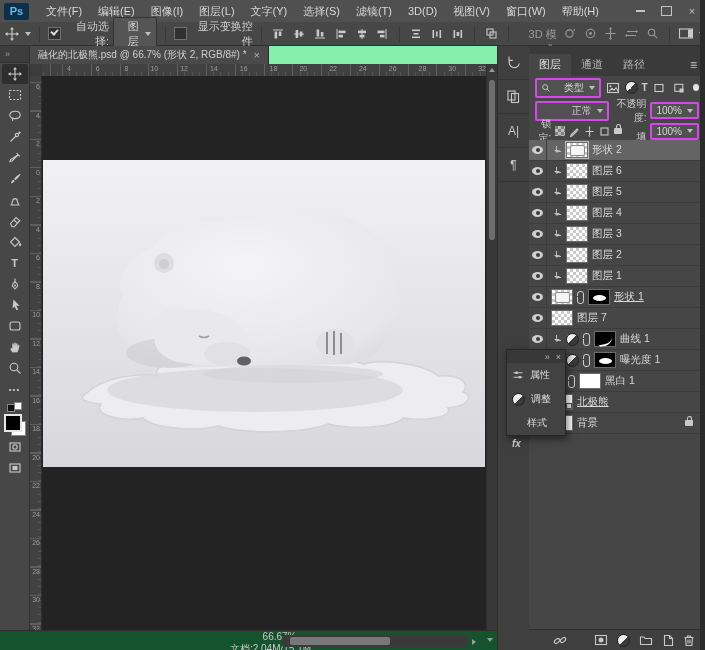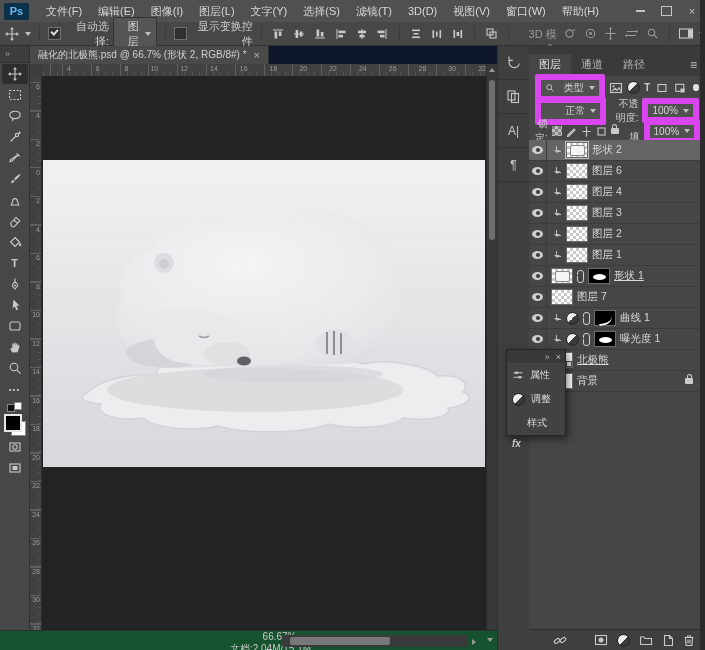--- a/index.html
+++ b/index.html
@@ -47,21 +47,21 @@
   .tool-letter{font-size:11px;font-weight:bold;color:#c9c9c9;line-height:1;}
   .dots{font-size:8px;color:#c9c9c9;letter-spacing:1px;}
   .swap{width:16px;height:10px;position:relative;margin-top:3px;}
   .swap .s1{position:absolute;left:0;top:2px;width:6px;height:6px;background:#111;border:1px solid #888;}
   .swap .s2{position:absolute;left:7px;top:0;width:6px;height:6px;background:#fff;border:1px solid #888;}
   .swatches{width:22px;height:22px;position:relative;margin-top:2px;}
   .fgsw{position:absolute;left:0;top:0;width:14px;height:14px;background:#000;border:2px solid #e6e6e6;z-index:2;}
   .bgsw{position:absolute;right:0;bottom:0;width:13px;height:13px;background:#fff;border:1px solid #888;}
 
   
-  .tabstrip{left:30px;top:46px;width:467px;height:18px;background:#0f172a;display:flex;}
+  .tabstrip{left:30px;top:46px;width:467px;height:18px;background:#86efac;display:flex;}
   .doctab{height:18px;background:#4a4a4a;border-right:1px solid #2e2e2e;display:flex;align-items:center;
           gap:7px;padding:0 8px;font-size:10px;color:#cfcfcf;max-width:230px;white-space:nowrap;overflow:hidden;}
   .tabclose{color:#b3b3b3;font-size:11px;}
 
   .rcorner{left:30px;top:64px;width:12px;height:12px;background:#3c3c3c;border-right:1px solid #2e2e2e;border-bottom:1px solid #2e2e2e;}
   .ruler-h{left:42px;top:64px;width:444px;height:12px;background:#414141;border-bottom:1px solid #2e2e2e;
     background-image:repeating-linear-gradient(90deg,#5f5f5f 0 1px,transparent 1px 28.8px),
                      repeating-linear-gradient(90deg,#545454 0 1px,transparent 1px 7.2px);
     background-size:auto 100%,auto 4px;background-position:20px 0,20px 8px;background-repeat:repeat,repeat-x;
     display:flex;overflow:hidden;}
@@ -87,21 +87,21 @@
   .iconcell{width:100%;height:33px;display:flex;align-items:center;justify-content:center;border-bottom:1px solid #343434;}
   .iconcell .glyphtxt{font-size:12px;color:#c9c9c9;}
 
   
   .rpanel{left:529px;top:46px;width:176px;height:604px;background:#464646;display:flex;flex-direction:column;}
   .ptabs{height:22px;background:#3a3a3a;display:flex;align-items:flex-end;font-size:11px;flex:0 0 auto;}
   .ptab{padding:3px 10px 4px;color:#b5b5b5;}
   .ptab.active{background:#464646;color:#e2e2e2;}
   .pmenu{margin-left:auto;color:#c5c5c5;padding:0 8px 4px;font-size:12px;}
   .prow{height:23px;display:flex;align-items:center;padding:0 6px;gap:4px;font-size:10px;flex:0 0 auto;}
-  .field{display:flex;align-items:center;gap:5px;background:#515151;border:6px solid #d946ef;
+  .field{display:flex;align-items:center;gap:5px;background:#515151;border:2px solid #d946ef;
          border-radius:2px;padding:1px 4px;font-size:10px;color:#d6d6d6;}
   .fgrow{flex:1;}
   .togdot{width:7px;height:7px;border-radius:50%;background:#e3e3e3;margin-left:2px;}
   .lockrow{height:18px;}
   .adj{width:11px;height:11px;border-radius:50%;border:1px solid #222;flex:0 0 auto;
        background:linear-gradient(135deg,#ededed 50%,#3a3a3a 50%);}
   .minipadlock{width:8px;height:6px;background:#c9c9c9;position:relative;border-radius:1px;flex:0 0 auto;}
   .minipadlock::before{content:"";position:absolute;left:1.5px;top:-4px;width:3px;height:3px;
        border:1.5px solid #c9c9c9;border-bottom:none;border-radius:3px 3px 0 0;}
   .checker4{width:10px;height:10px;flex:0 0 auto;
@@ -633,20 +633,28 @@
         <span class="clip"></span>
         <span class="thumb checker"></span>
         <span class="lname">图层 6</span>
       </div>
       <div class="lrow">
         <span class="eyecell">
             <span class="eye"></span>
           </span>
         <span class="clip"></span>
         <span class="thumb checker"></span>
+        <span class="lname">图层 5</span>
+      </div>
+      <div class="lrow">
+        <span class="eyecell">
+            <span class="eye"></span>
+          </span>
+        <span class="clip"></span>
+        <span class="thumb checker"></span>
         <span class="lname">图层 4</span>
       </div>
       <div class="lrow">
         <span class="eyecell">
             <span class="eye"></span>
           </span>
         <span class="clip"></span>
         <span class="thumb checker"></span>
         <span class="lname">图层 3</span>
       </div>
@@ -694,20 +702,29 @@
       </div>
       <div class="lrow">
         <span class="eyecell">
             <span class="eye"></span>
           </span>
         <span class="clip"></span>
         <span class="adj"></span>
         <span class="chain"></span>
         <span class="mask blob"></span>
         <span class="lname">曝光度 1</span>
+      </div>
+      <div class="lrow">
+        <span class="eyecell">
+            <span class="eye"></span>
+          </span>
+        <span class="adj"></span>
+        <span class="chain"></span>
+        <span class="mask white"></span>
+        <span class="lname">黑白 1</span>
       </div>
       <div class="lrow">
         <span class="eyecell">
             <span class="eye"></span>
           </span>
         <span class="thumb white">
             <span class="badge"></span>
           </span>
         <span class="lname ul">北极熊</span>
       </div>

